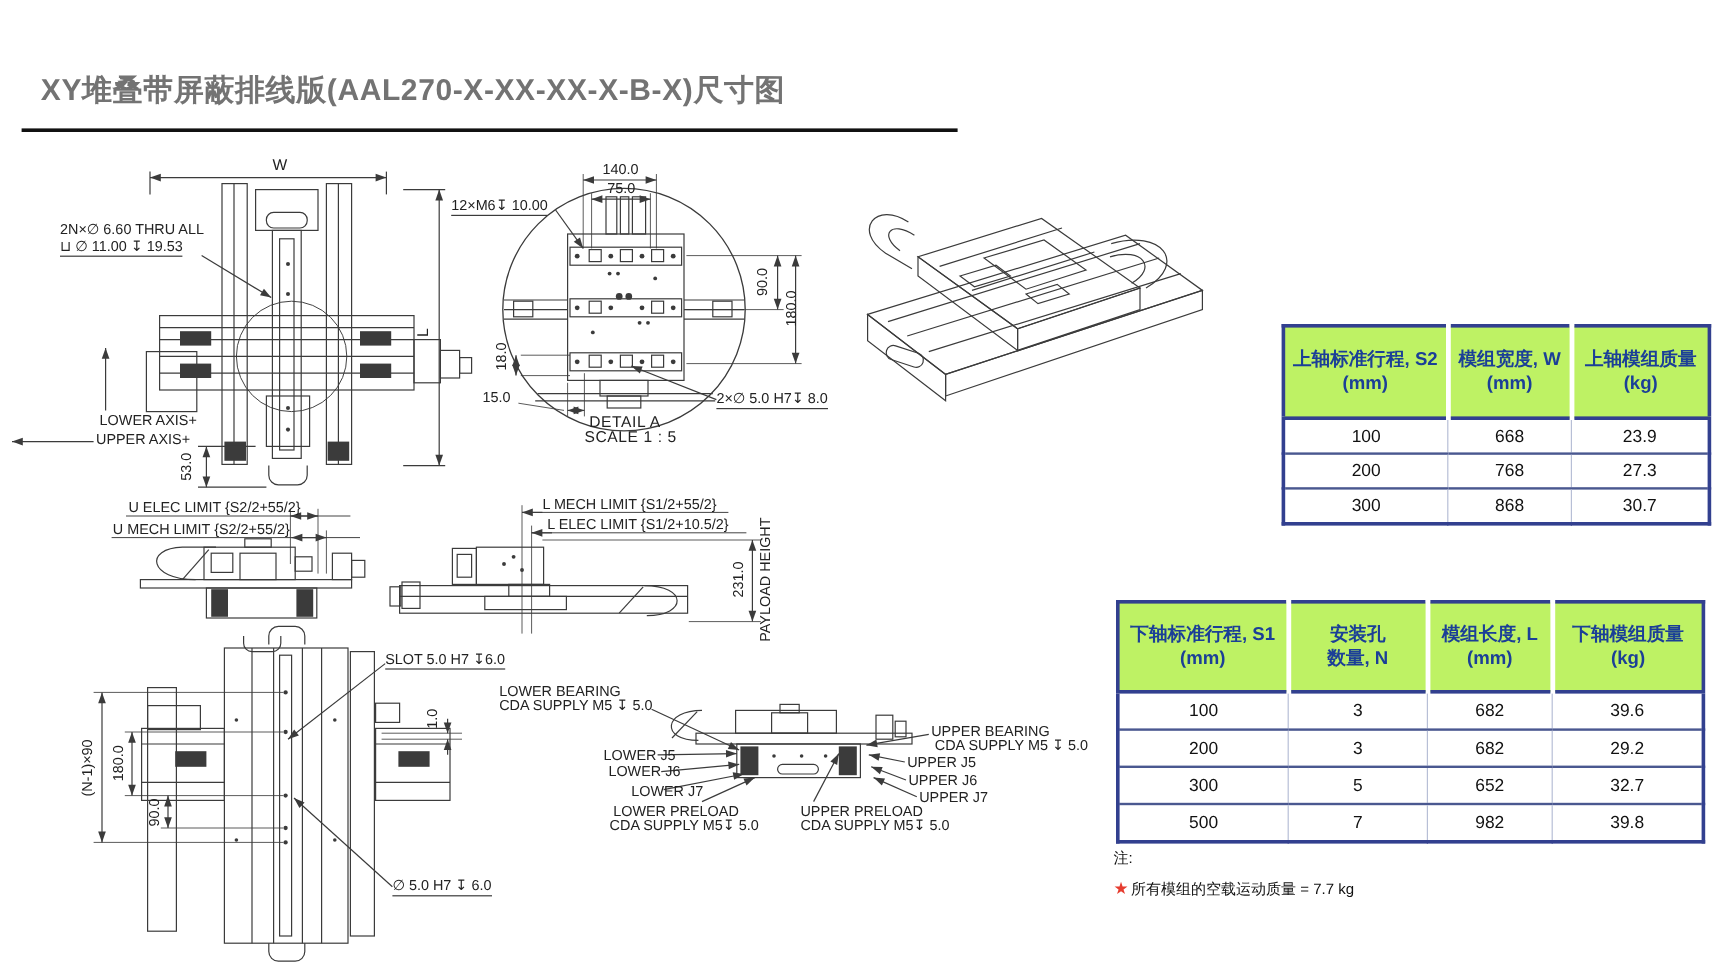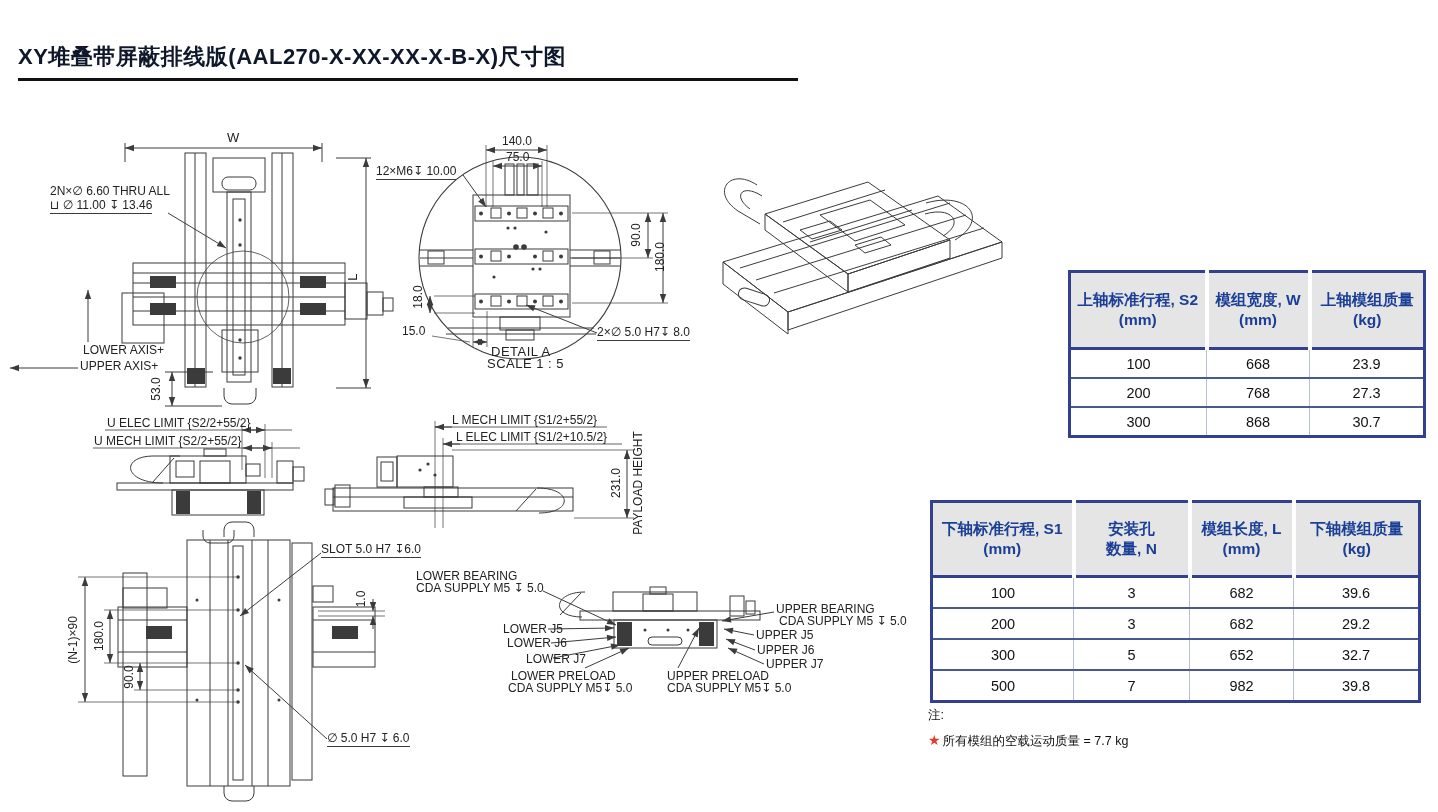--- a/index.html
+++ b/index.html
@@ -2,31 +2,31 @@
 <html><head>
 <meta charset="utf-8">
 <style>
   html,body { margin:0; padding:0; background:#ffffff; }
   .canvas {
     position:relative; width:1438px; height:812px; background:#fff;
     font-family:"Liberation Sans","DejaVu Sans",sans-serif; color:#1a1a1a; overflow:hidden;
   }
   .lineart { position:absolute; left:0; top:0; }
   .page-head { position:absolute; left:18px; top:42px; }
-  .page-title { margin:0; font-size:22px; font-weight:bold; color:#0f172a; letter-spacing:0.5px; white-space:nowrap; }
+  .page-title { margin:16px; font-size:25px; font-weight:bold; color:#737373; letter-spacing:0.5px; white-space:nowrap; }
   .title-rule { width:780px; height:3px; background:#111; margin-top:6px; }
   .dlbl { position:absolute; font-size:12px; line-height:13px; white-space:nowrap; color:#222; }
   .rot { transform:translate(-50%,-50%) rotate(-90deg); }
   .und { border-bottom:1px solid #3b3b3b; padding-bottom:1px; }
   .cap { font-size:13px; letter-spacing:0.5px; }
 
   .spec-table { position:absolute; border-collapse:collapse; table-layout:fixed; background:#fff; }
   .spec-table { border:3px solid #32408f; }
   .spec-table thead th {
-    background:#e5e5e5; color:#1b3f97; font-weight:bold; font-size:15.5px; line-height:1.3;
+    background:#bef264; color:#1b3f97; font-weight:bold; font-size:15.5px; line-height:1.3;
     text-align:center; vertical-align:middle; border-bottom:3px solid #32408f; border-left:4px solid #ffffff;
     padding:6px 2px;
   }
   .spec-table thead th:first-child { border-left:none; }
   .spec-table tbody td {
     font-size:14.5px; color:#111; text-align:center; vertical-align:middle;
     border-top:2px solid #4a5890; border-left:1px solid #b7bfd6; background:#fff;
   }
   .spec-table tbody td:first-child { border-left:none; }
   .spec-table tbody tr:first-child td { border-top:none; }
@@ -331,21 +331,21 @@
   </svg>
 
   <div class="page-head">
     <h1 class="page-title">XY堆叠带屏蔽排线版(AAL270-X-XX-XX-X-B-X)尺寸图</h1>
     <div class="title-rule"></div>
   </div>
 
   <div class="dlbl cap" style="left:227px;top:131px;">W</div>
   <div class="dlbl cap rot" style="left:352px;top:277px;">L</div>
   <div class="dlbl" style="left:50px;top:185px;">2N×∅ 6.60 THRU ALL</div>
-  <div class="dlbl und" style="left:50px;top:199px;">⊔ ∅ 11.00 ↧ 13.46</div>
+  <div class="dlbl und" style="left:50px;top:199px;">⊔ ∅ 11.00 ↧ 19.53</div>
   <div class="dlbl" style="left:83px;top:344px;">LOWER AXIS+</div>
   <div class="dlbl" style="left:80px;top:360px;">UPPER AXIS+</div>
   <div class="dlbl rot" style="left:156px;top:389px;">53.0</div>
 
   <div class="dlbl" style="left:502px;top:135px;">140.0</div>
   <div class="dlbl" style="left:506px;top:151px;">75.0</div>
   <div class="dlbl und" style="left:376px;top:165px;">12×M6↧ 10.00</div>
   <div class="dlbl rot" style="left:636px;top:235px;">90.0</div>
   <div class="dlbl rot" style="left:660px;top:257px;">180.0</div>
   <div class="dlbl rot" style="left:418px;top:297px;">18.0</div>

